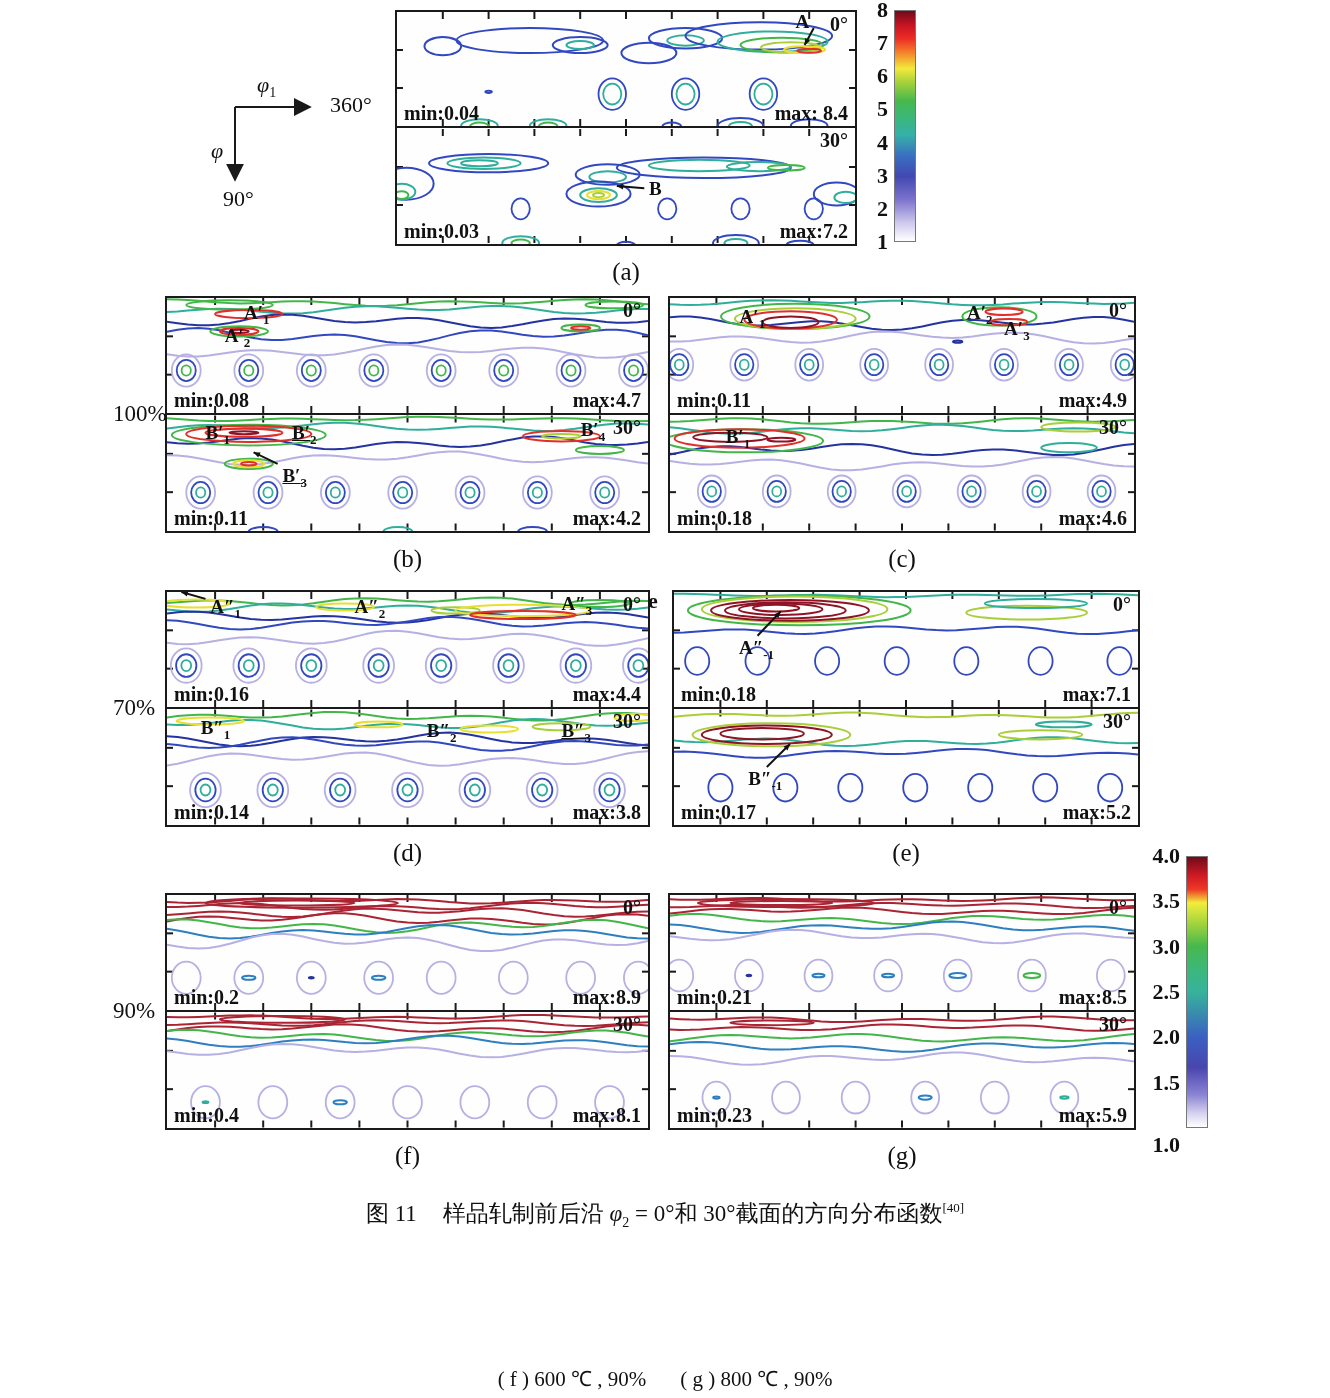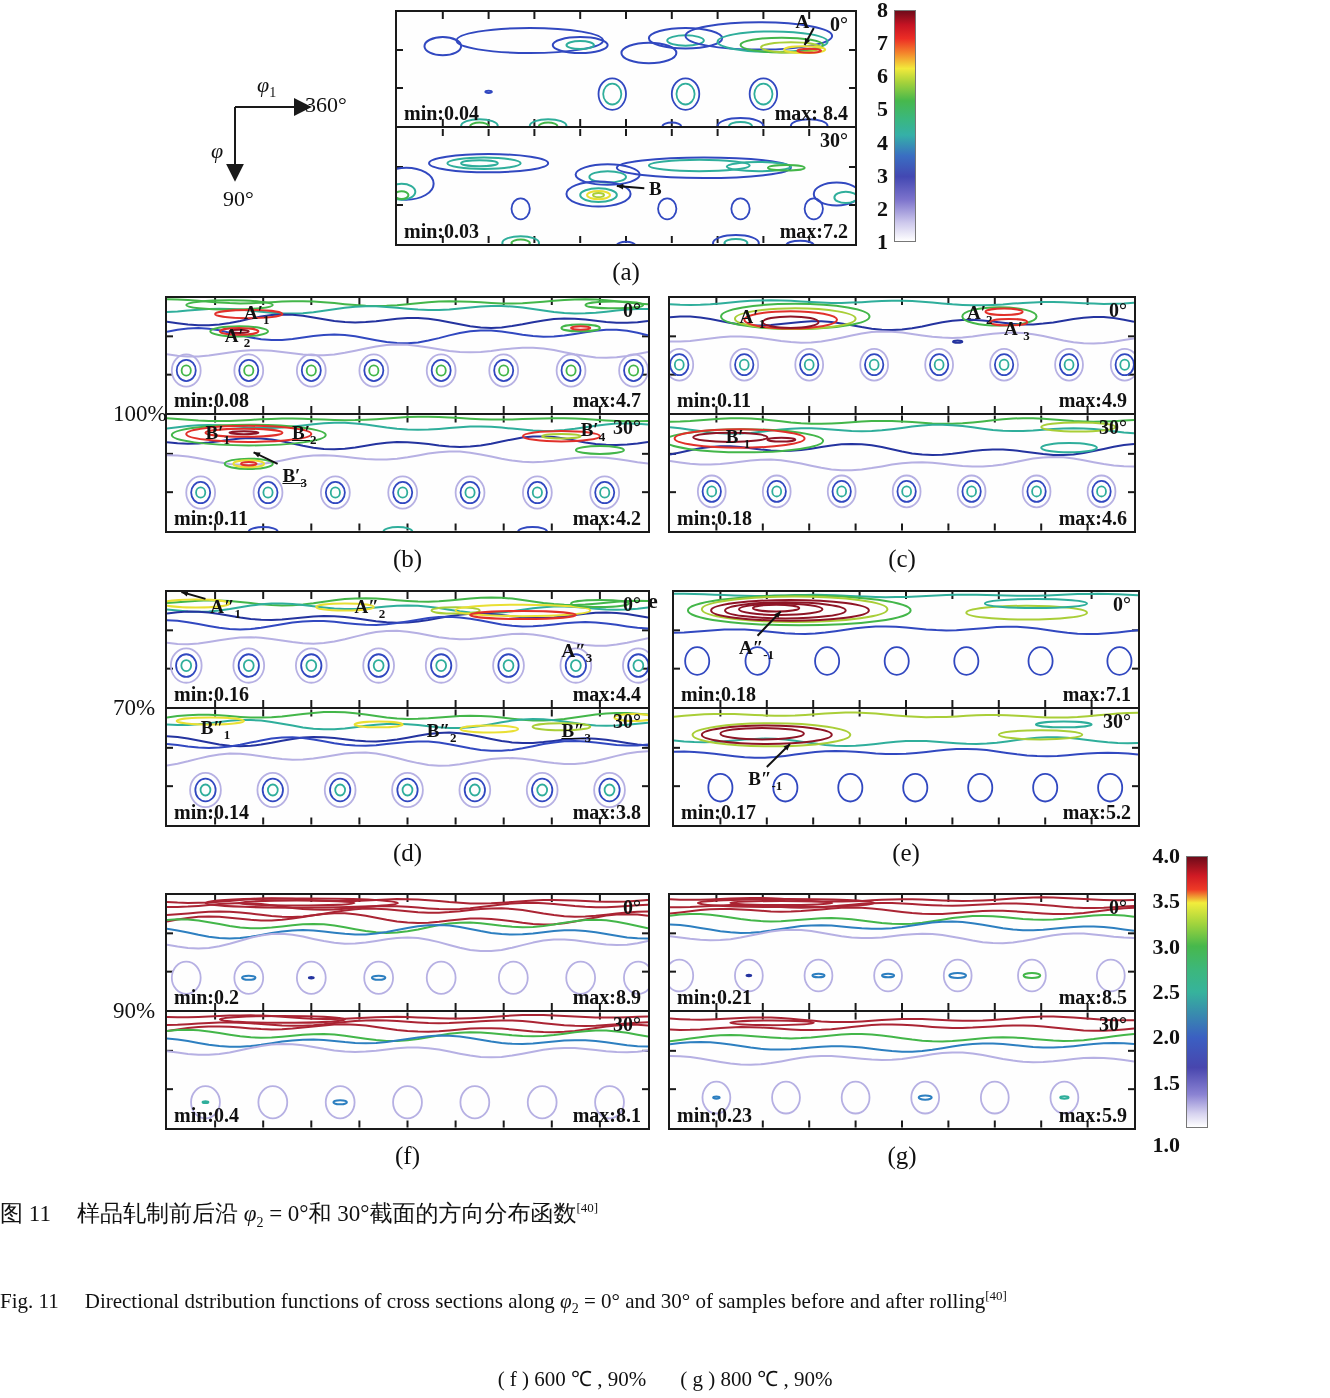--- a/index.html
+++ b/index.html
@@ -17,21 +17,21 @@
   .row-label{position:absolute;font-size:23px;}
   .stray-letter{position:absolute;font-size:22px;font-weight:bold;}
   .cbar{position:absolute;display:flex;flex-direction:row;}
   .cbar-ticks{position:relative;}
   .cbar-tick{position:absolute;right:6px;font-size:22px;font-weight:600;line-height:1;white-space:nowrap;}
   .cbar-bar{border:1px solid #777;box-sizing:border-box;}
   .axes-legend{position:absolute;left:205px;top:62px;width:170px;height:160px;}
   .axes-legend svg{position:absolute;left:0;top:0;}
   .axl{position:absolute;font-size:22px;line-height:1;}
   .axl i{font-family:"Liberation Serif",serif;}
-  .caption{position:absolute;left:0;width:1330px;text-align:left;}
+  .caption{position:absolute;left:0;width:1330px;text-align:center;}
   .cap-title-cn{top:1198px;font-size:23px;}
   .cap-items-cn{top:1244px;display:flex;justify-content:space-between;padding:0 10px;box-sizing:border-box;font-size:23px;}
   .cap-title-en{top:1288px;font-size:21px;}
   .cap-items-en1{top:1328px;display:flex;justify-content:center;gap:34px;font-size:21px;}
   .cap-items-en2{top:1364px;display:flex;justify-content:center;gap:34px;font-size:21px;}
   .fig-no-gap{display:inline-block;width:26px;}
   sup{font-size:13px;}
   sub{font-size:14px;}
 </style>
 </head>
@@ -43,21 +43,21 @@
     <svg width="170" height="160">
       <defs>
         <marker id="ah" viewBox="0 0 10 10" refX="9" refY="5" markerWidth="9" markerHeight="9" orient="auto-start-reverse">
           <path d="M0,0 L10,5 L0,10 z" fill="#1a1a1a"></path>
         </marker>
       </defs>
       <line x1="30" y1="45" x2="105" y2="45" stroke="#1a1a1a" stroke-width="2" marker-end="url(#ah)"></line>
       <line x1="30" y1="45" x2="30" y2="118" stroke="#1a1a1a" stroke-width="2" marker-end="url(#ah)"></line>
     </svg>
     <div class="axl" style="left:52px;top:12px;"><i>φ</i><sub>1</sub></div>
-    <div class="axl" style="left:100px;top:32px;">360°</div>
+    <div class="axl" style="left:125px;top:32px;">360°</div>
     <div class="axl" style="left:6px;top:78px;"><i>φ</i></div>
     <div class="axl" style="left:18px;top:126px;">90°</div>
   </div>
 
   <div id="panels">
       <div class="panel" style="left: 395px; top: 10px; width: 462px; height: 236px;">
         <div class="subplot" style="top: 0px; height: 118px;">
           <svg viewBox="0 0 458 114">
             <line x1="45.8" y1="0" x2="45.8" y2="7" stroke="#1a1a1a" stroke-width="2"></line>
             <line x1="45.8" y1="114" x2="45.8" y2="107" stroke="#1a1a1a" stroke-width="2"></line>
@@ -516,21 +516,21 @@
             <ellipse cx="471.38" cy="73.60000000000001" rx="10.158719999999999" ry="11.327711999999998" fill="none" stroke="#3148c0" stroke-width="1.8"></ellipse>
             <ellipse cx="471.38" cy="73.60000000000001" rx="4.925439999999999" ry="5.492223999999999" fill="none" stroke="#2fae9b" stroke-width="1.8"></ellipse>
             <line x1="38.480000000000004" y1="6.8999999999999995" x2="14.43" y2="0" stroke="#111" stroke-width="2"></line>
             <polygon points="14.4,0.0 21.4,-1.0 19.8,4.5" fill="#111"></polygon>
           </svg>
           <div class="minlab">min:0.16</div>
           <div class="maxlab">max:4.4</div>
           <div class="seclab">0°</div>
           <div class="ann" style="left: 9%; top: 4%;"><span>A″</span><sub>1</sub></div>
           <div class="ann" style="left: 39%; top: 4%;"><span>A″</span><sub>2</sub></div>
-          <div class="ann" style="left: 82%; top: 2%; margin-top: 47px;"><span>A″</span><sub>3</sub></div>
+          <div class="ann" style="left: 82%; top: 2%;"><span>A″</span><sub>3</sub></div>
         </div>
         <div class="subplot" style="top: 117px; height: 120px;">
           <svg viewBox="0 0 481 115">
             <line x1="48.1" y1="0" x2="48.1" y2="7" stroke="#1a1a1a" stroke-width="2"></line>
             <line x1="48.1" y1="115" x2="48.1" y2="108" stroke="#1a1a1a" stroke-width="2"></line>
             <line x1="96.2" y1="0" x2="96.2" y2="7" stroke="#1a1a1a" stroke-width="2"></line>
             <line x1="96.2" y1="115" x2="96.2" y2="108" stroke="#1a1a1a" stroke-width="2"></line>
             <line x1="144.3" y1="0" x2="144.3" y2="7" stroke="#1a1a1a" stroke-width="2"></line>
             <line x1="144.3" y1="115" x2="144.3" y2="108" stroke="#1a1a1a" stroke-width="2"></line>
             <line x1="192.4" y1="0" x2="192.4" y2="7" stroke="#1a1a1a" stroke-width="2"></line>
@@ -909,20 +909,17 @@
         </div>
         <div class="cbar-bar" style="width: 22px; height: 272px; background: linear-gradient(rgb(111, 11, 26) 0%, rgb(208, 26, 36) 7%, rgb(238, 58, 38) 12%, rgb(242, 237, 60) 17%, rgb(158, 211, 61) 25%, rgb(71, 184, 76) 33%, rgb(60, 183, 125) 42%, rgb(54, 179, 156) 50%, rgb(59, 95, 194) 67%, rgb(72, 70, 174) 78%, rgb(139, 131, 211) 88%, rgb(214, 210, 239) 95%, rgb(255, 255, 255) 100%);"></div>
       </div>
     </div>
 
   <div class="stray-letter" style="left:648px;top:588px;">e</div>
 
   <div class="caption cap-title-cn">
     <span>图 11</span><span class="fig-no-gap"></span><span>样品轧制前后沿 </span><i>φ</i><sub>2</sub><span> = 0°和 30°截面的方向分布函数</span><sup>[40]</sup>
   </div>
-  <div class="caption cap-title-en">
-    <span>Fig. 11</span><span class="fig-no-gap"></span><span>Directional dstribution functions of cross sections along </span><i>φ</i><sub>2</sub><span> = 0° and 30° of samples before and after rolling</span><sup>[40]</sup>
-  </div>
   <div class="caption cap-items-en2" id="en-items2">
       <span>( f ) 600 ℃ , 90%</span>
       <span>( g ) 800 ℃ , 90%</span>
     </div>
 </div>
 
 </body></html>

